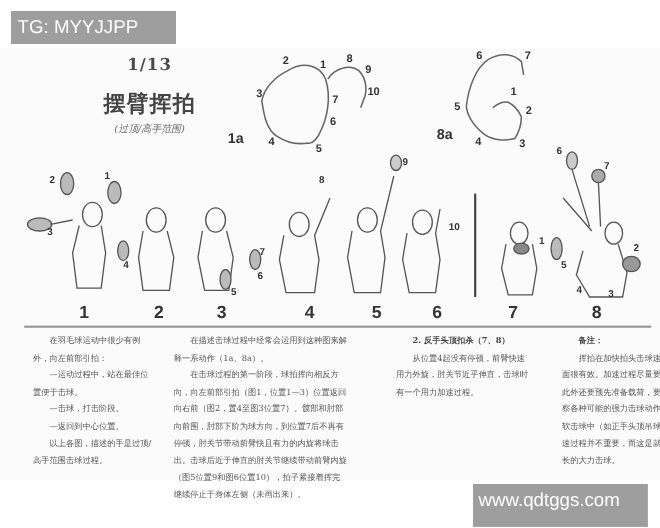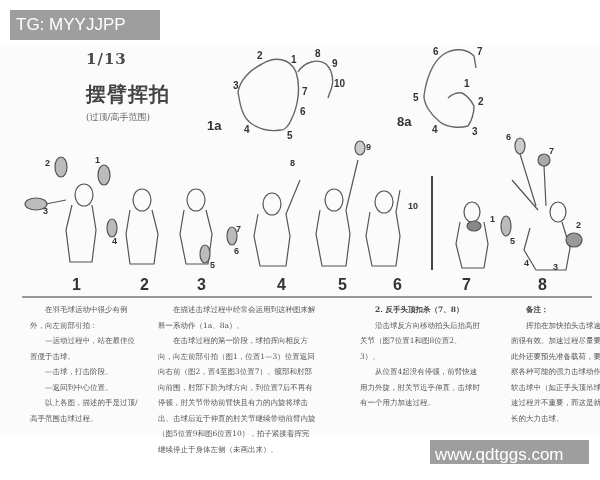--- a/index.html
+++ b/index.html
@@ -1,26 +1,26 @@
 <!DOCTYPE html>
 <html><head>
 <meta charset="utf-8">
 <style>
   * { margin:0; padding:0; box-sizing:border-box; }
   html, body { width:600px; height:480px; background:#ffffff; overflow:hidden; }
   body { position:relative; font-family:"DejaVu Serif", serif; color:#3a3a3a; }
   .page { position:absolute; left:0; top:44px; width:600px; height:392px; background:#fbfbfb; }
   .top-wm { position:absolute; left:10px; top:10px; width:150px; height:30px; background:#9e9e9e;
             color:#ffffff; font-family:"Liberation Sans", sans-serif; font-size:17px; line-height:30px; padding-left:6px; z-index:5; }
-  .bot-wm { position:absolute; left:430px; top:440px; width:159px; height:24px; background:#9e9e9e;
+  .bot-wm { position:absolute; left:430px; top:440px; width:159px; height:39px; background:#9e9e9e;
             color:#ffffff; font-family:"Liberation Sans", sans-serif; font-size:17px; line-height:30px; padding-left:5px; z-index:5; }
-  .title-block { position:absolute; left:86px; top:50px; width:100px; text-align:left; }
+  .title-block { position:absolute; left:86px; top:50px; width:100px; text-align:center; }
   .title-num { font-size:15px; font-weight:bold; color:#4a4a4a; letter-spacing:1px; }
   .title-main { font-size:20px; font-weight:bold; color:#444; margin-top:13px; letter-spacing:1px; }
-  .title-sub { font-size:9px; color:#666; margin-top:3px; }
+  .title-sub { font-size:9px; color:#666; margin-top:3px;font-style:italic; }
   svg.art { position:absolute; left:0; top:0; }
   .lbl { position:absolute; font-family:"Liberation Sans", sans-serif; font-weight:bold; color:#333; }
   .fig-num { position:absolute; top:276px; font-family:"Liberation Sans", sans-serif; font-weight:bold; font-size:16px; color:#333; }
   .rule { position:absolute; left:22px; top:296px; width:570px; height:2px; background:#999; }
   .col { position:absolute; top:302px; font-size:7.5px; line-height:15.5px; color:#555; }
   .col p { text-indent:2em; }
   .col .h { font-weight:bold; color:#444; }
   .col1 { left:30px; width:110px; }
   .col2 { left:158px; width:158px; }
   .col3 { left:360px; width:120px; }
@@ -153,21 +153,20 @@
   <p>以上各图，描述的手是过顶/高手范围击球过程。</p>
 </div>
 
 <div class="col col2">
   <p>在描述击球过程中经常会运用到这种图来解释一系动作（1a、8a）。</p>
   <p>在击球过程的第一阶段，球拍挥向相反方向，向左前部引拍（图1，位置1—3）位置返回向右前（图2，置4至图3位置7）。髋部和肘部向前围，肘部下阶为球方向，到位置7后不再有停顿，肘关节带动前臂快且有力的内旋将球击出。击球后近于伸直的肘关节继续带动前臂内旋（图5位置9和图6位置10），拍子紧接着挥完继续停止于身体左侧（未画出来）。</p>
 </div>
 
 <div class="col col3">
   <p class="h">2. 反手头顶扣杀（7、8）</p>
-  <p>沿击球反方向移动拍头后抬高肘关节（图7位置1和图8位置2、3）。</p>
   <p>从位置4起没有停顿，前臂快速用力外旋，肘关节近乎伸直，击球时有一个用力加速过程。</p>
 </div>
 
 <div class="col col4">
   <p class="h">备注：</p>
   <p>挥拍在加快拍头击球速度方面很有效。加速过程尽量要长。此外还要预先准备载荷，要多观察各种可能的强力击球动作。在软击球中（如正手头顶吊球）加速过程并不重要，而这是就需要长的大力击球。</p>
 </div>
 
 <div class="bot-wm">www.qdtggs.com</div>
 

